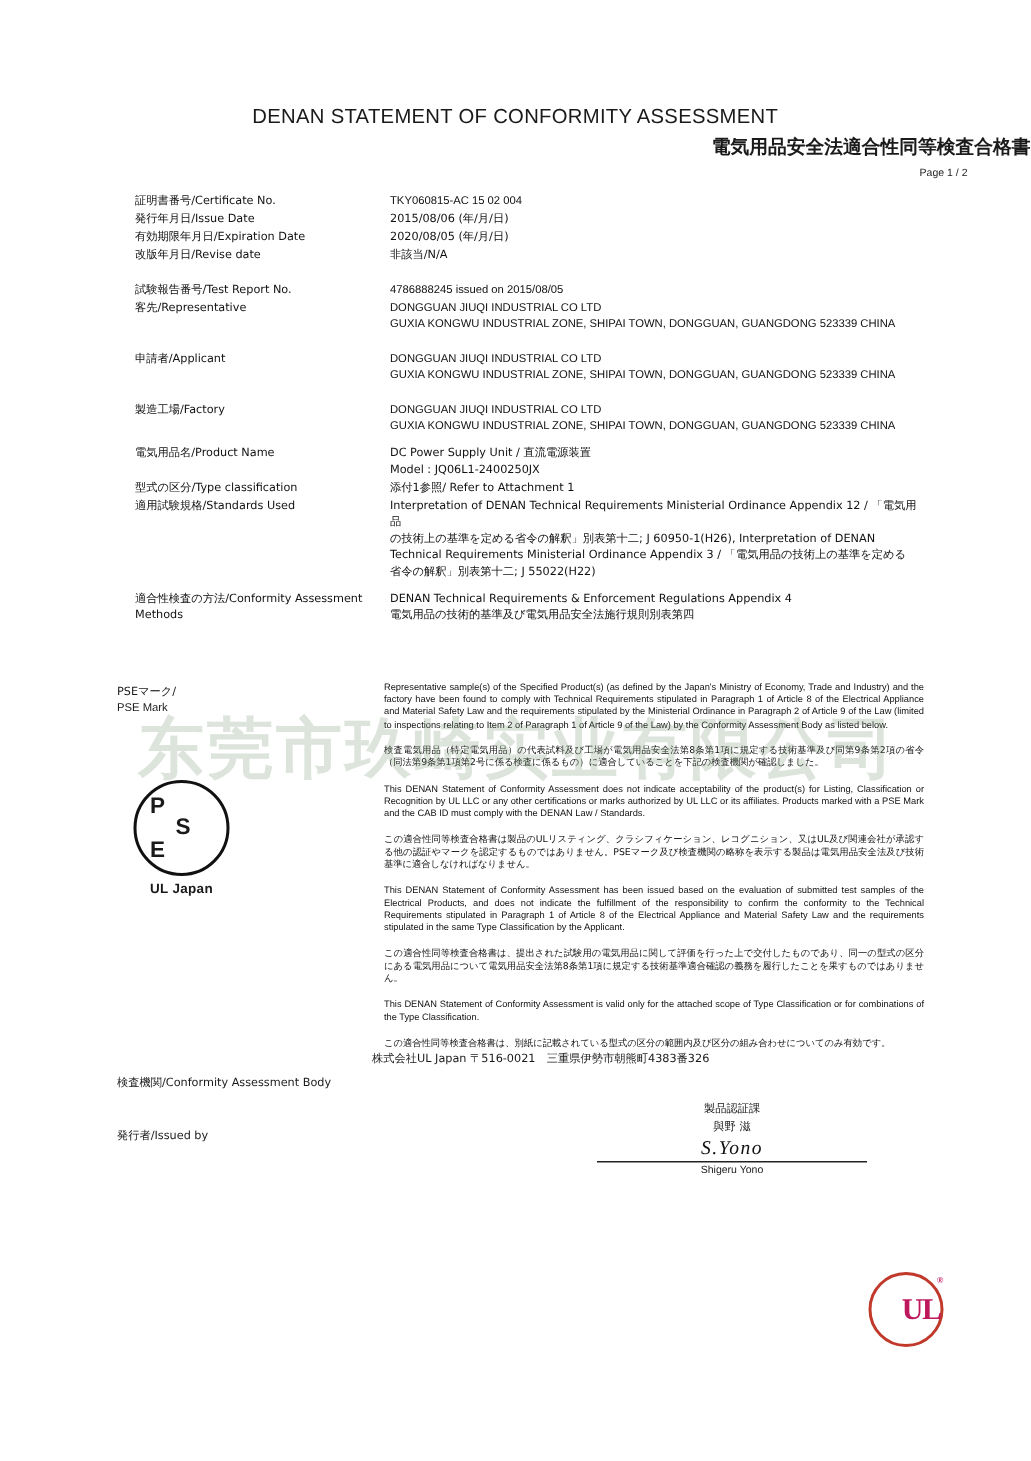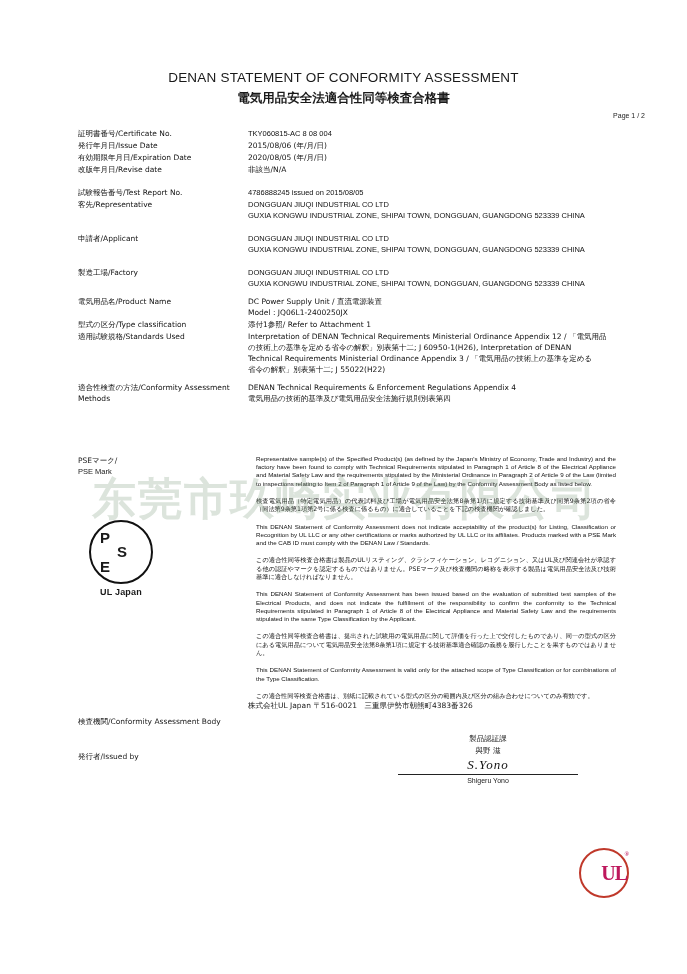--- a/index.html
+++ b/index.html
@@ -45,21 +45,21 @@
     text-align: center;
     font-size: 13.5px;
     font-weight: normal;
     letter-spacing: 0.2px;
   }
   .doc-subtitle {
     position: absolute;
     top: 90px;
     left: 0;
     width: 687px;
-    text-align: center;
+    text-align: right;
     font-size: 12.5px;
     font-weight: bold;
     font-family: "DejaVu Sans", sans-serif;
   }
   .page-num {
     position: absolute;
     top: 112px;
     right: 42px;
     font-size: 7px;
     color: #222;
@@ -69,20 +69,21 @@
   .rows {
     position: absolute;
     top: 128px;
     left: 78px;
     width: 540px;
   }
   .row {
     display: flex;
     align-items: flex-start;
     margin-bottom: 1px;
+    margin-left: 12px;
   }
   .row .lbl {
     width: 170px;
     flex: 0 0 170px;
     font-size: 7.5px;
     line-height: 11px;
     color: #111;
   }
   .row .val {
     flex: 1;
@@ -222,21 +223,21 @@
 
   <div class="doc-title">DENAN STATEMENT OF CONFORMITY ASSESSMENT</div>
   <div class="doc-subtitle jp">電気用品安全法適合性同等検査合格書</div>
   <div class="page-num">Page 1 / 2</div>
 
   <div class="rows">
 
     <div class="row">
       <div class="lbl jp">証明書番号/Certificate No.</div>
       <div class="val">
-        <span class="ln">TKY060815-AC 8 08 004</span>
+        <span class="ln">TKY060815-AC 15 02 004</span>
       </div>
     </div>
 
     <div class="row">
       <div class="lbl jp">発行年月日/Issue Date</div>
       <div class="val jp">
         <span class="ln">2015/08/06 (年/月/日)</span>
       </div>
     </div>
 

